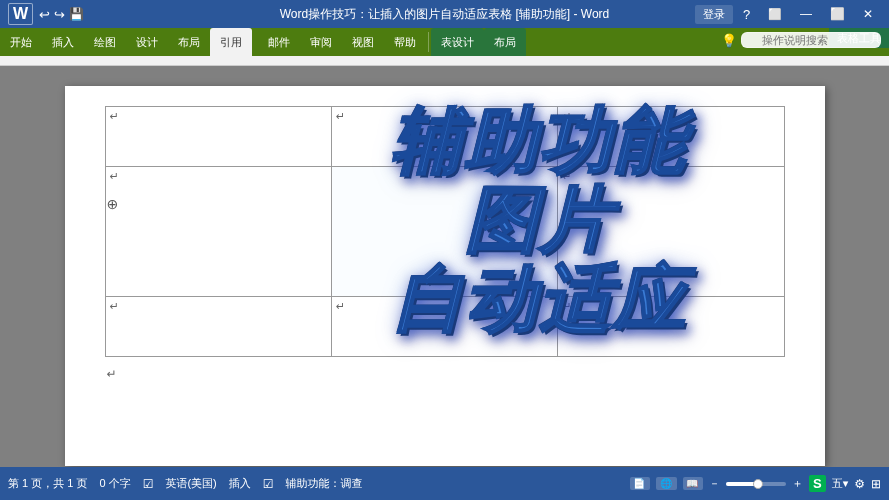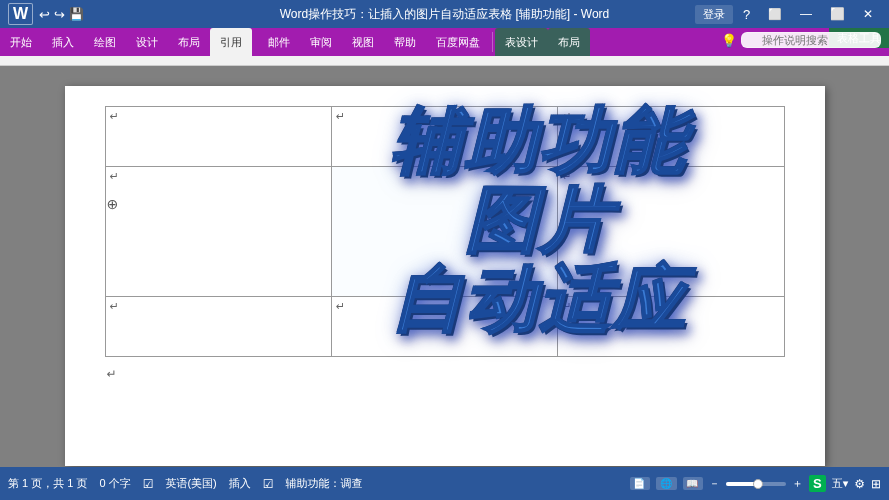--- a/index.html
+++ b/index.html
@@ -234,21 +234,21 @@
     <div class="title-right">
       <span class="title-btn" style="background:rgba(255,255,255,0.15);font-size:11px;">登录</span>
       <span class="title-btn" style="font-size:13px;">?</span>
       <span class="title-btn" style="font-size:11px;">⬜</span>
       <span class="title-btn">—</span>
       <span class="title-btn">⬜</span>
       <span class="title-btn close">✕</span>
     </div>
   </div>
 
-  <div style="display:flex;background:#a21caf;height:28px;position:relative;">
+  <div style="display:flex;background:#4d7c0f;height:28px;position:relative;">
 
     <div id="main-tabs-row" style="display:flex;align-items:stretch;background:transparent;border-bottom:none;height:28px;flex:1;">
       <div class="ribbon-tab" style="font-size:11px;height:28px;">
         <span>开始</span>
       </div>
       <div class="ribbon-tab" style="font-size:11px;height:28px;">
         <span>插入</span>
       </div>
       <div class="ribbon-tab" style="font-size:11px;height:28px;">
         <span>绘图</span>
@@ -266,23 +266,20 @@
         <span>邮件</span>
       </div>
       <div class="ribbon-tab" style="font-size:11px;height:28px;">
         <span>审阅</span>
       </div>
       <div class="ribbon-tab" style="font-size:11px;height:28px;">
         <span>视图</span>
       </div>
       <div class="ribbon-tab" style="font-size:11px;height:28px;">
         <span>帮助</span>
-      </div>
-      <div class="ribbon-tab" style="font-size:11px;height:28px;">
-        <span>百度网盘</span>
       </div>
 
       <div style="width:1px;background:rgba(255,255,255,0.3);margin:4px 2px;"></div>
 
       <div class="ribbon-tab" style="font-size:11px;height:28px;background:rgba(33,115,70,0.8);border-radius:3px 3px 0 0;">
         <span>表设计</span>
       </div>
       <div class="ribbon-tab" style="font-size:11px;height:28px;background:rgba(33,115,70,0.8);border-radius:3px 3px 0 0;">
         <span>布局</span>
       </div>

